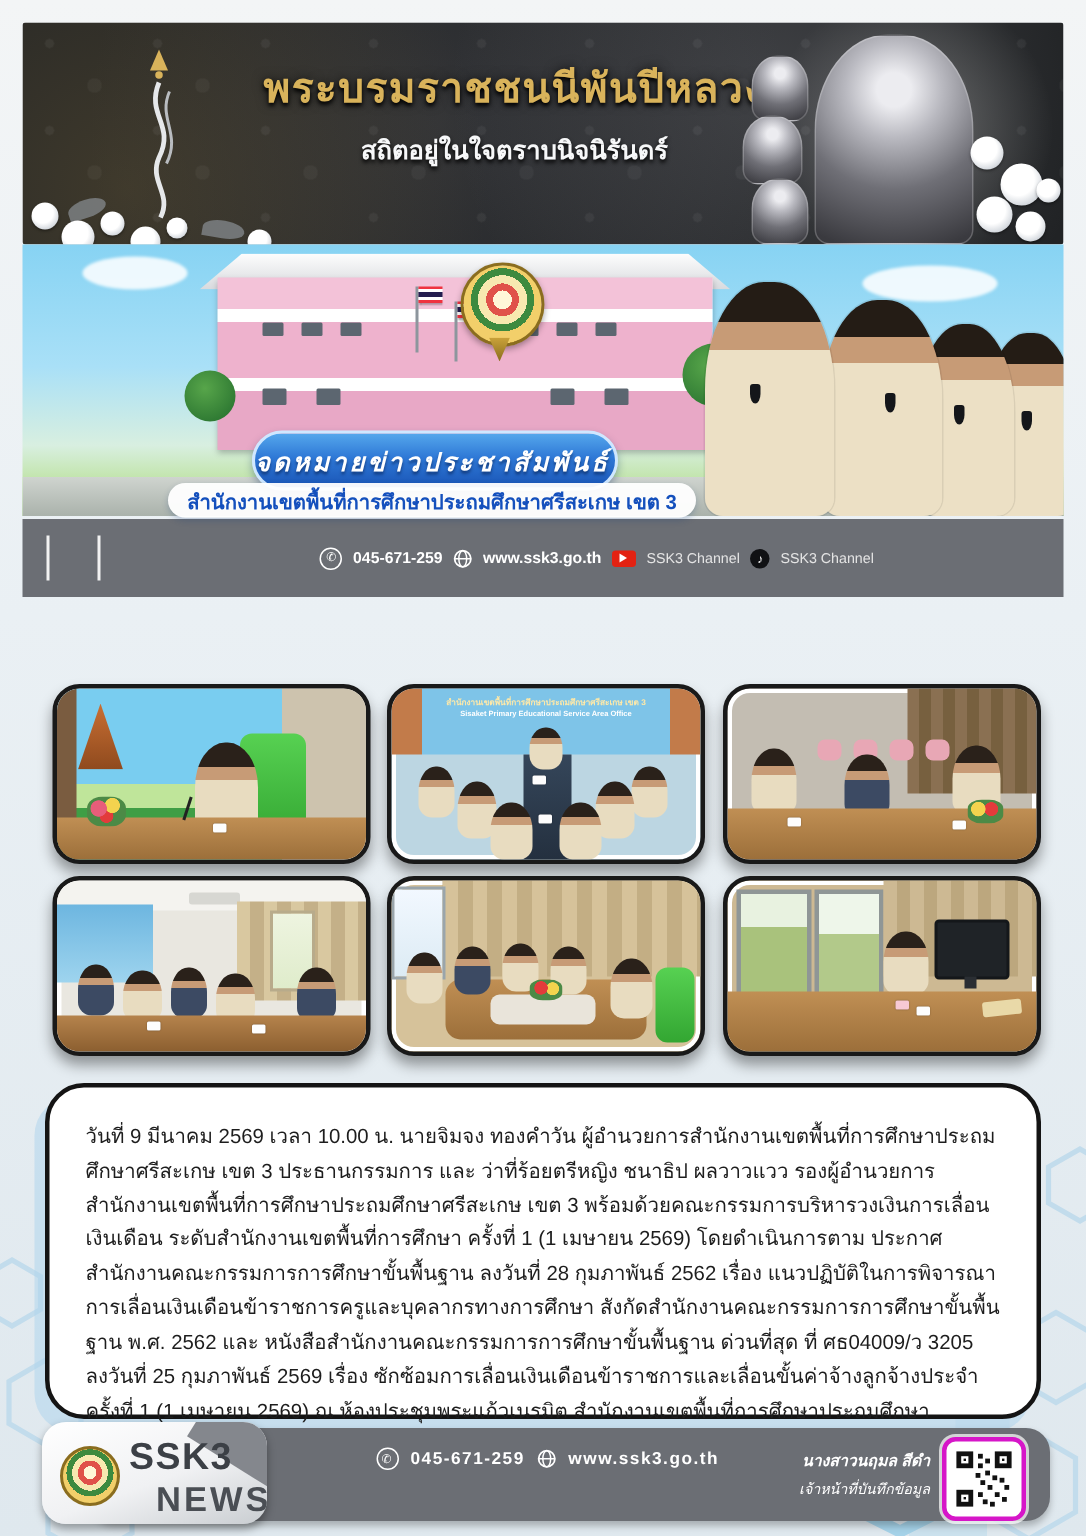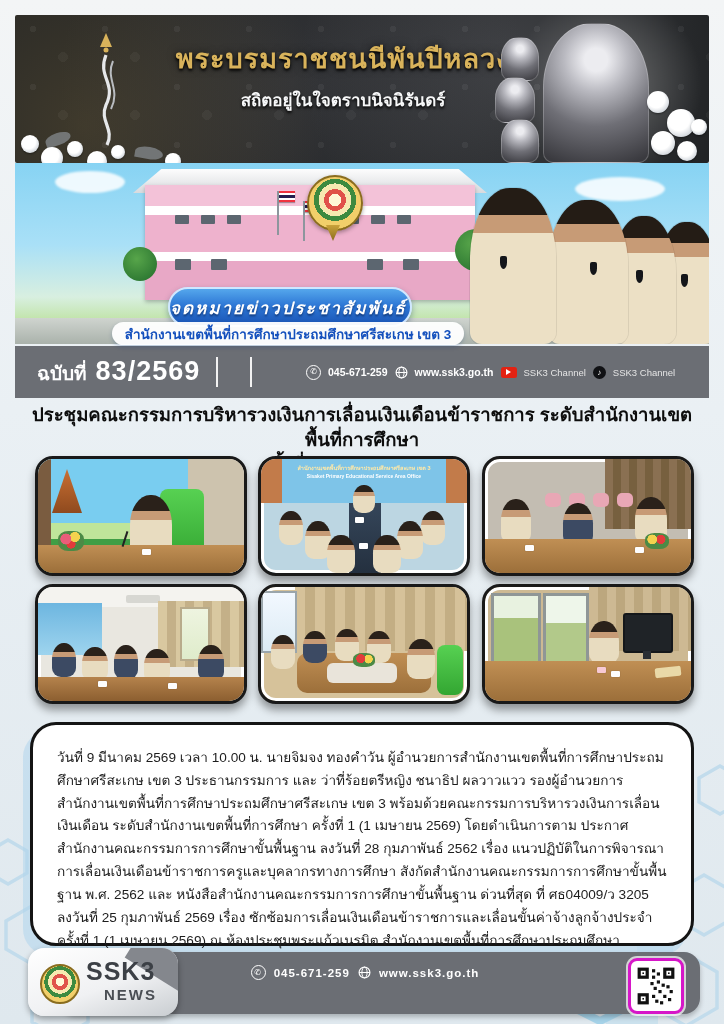--- a/index.html
+++ b/index.html
@@ -118,21 +118,21 @@
   .footerbar{position:absolute;left:60px;top:952px;width:640px;height:62px;background:#6b6e74;border-radius:16px;
     box-shadow:0 3px 5px rgba(0,0,0,.25);}
   .badge{position:absolute;left:28px;top:948px;width:150px;height:68px;border-radius:16px;z-index:3;
     background:linear-gradient(160deg,#ffffff 0%,#f0f1f3 55%,#c9cdd1 100%);
     box-shadow:0 3px 6px rgba(0,0,0,.35);overflow:hidden;}
   .badge .cut{position:absolute;right:-18px;top:-16px;width:64px;height:46px;background:#84878d;transform:rotate(32deg);}
   .badge .obec-mini{position:absolute;left:12px;top:16px;width:36px;height:36px;border-radius:50%;
     border:2px solid #8a6d1f;
     background:radial-gradient(circle at 50% 44%, #fff7d8 0 16%, #e0524a 16% 30%, #f7e9b0 30% 44%, #3d8a3f 44% 58%, #f2cf6a 58% 100%);}
   .badge .t1{position:absolute;left:58px;top:9px;font-size:25px;font-weight:800;color:#3c4046;letter-spacing:1px;}
-  .badge .t2{position:absolute;left:76px;top:38px;font-size:15px;font-weight:800;color:#4a4e54;letter-spacing:2px;}
+  .badge .t2{position:absolute;left:76px;top:38px;font-size:23px;font-weight:800;color:#4a4e54;letter-spacing:2px;}
   .ft-center{position:absolute;left:200px;top:960px;width:330px;text-align:center;color:#fff;z-index:2;}
   .ft-dept{font-size:16.5px;font-weight:800;}
   .ft-contact{display:flex;align-items:center;justify-content:center;gap:8px;margin-top:5px;font-size:11.5px;font-weight:700;letter-spacing:1px;}
   .ft-officer{position:absolute;left:520px;top:965px;width:100px;text-align:right;color:#fff;font-style:italic;z-index:2;}
   .ft-officer .n{font-size:10.5px;font-weight:700;}
   .ft-officer .t{font-size:9.5px;margin-top:3px;}
   .qr{position:absolute;left:628px;top:958px;width:50px;height:50px;background:#fff;border:3px solid #d616c8;
     border-radius:9px;z-index:3;display:flex;align-items:center;justify-content:center;box-shadow:0 0 0 2px rgba(255,255,255,.7);}
 </style>
 </head>
@@ -225,24 +225,20 @@
   </section>
 
   <div class="news-pill">
     <span>จดหมายข่าวประชาสัมพันธ์</span>
   </div>
   <div class="office-pill">
     <span>สำนักงานเขตพื้นที่การศึกษาประถมศึกษาศรีสะเกษ เขต 3</span>
   </div>
 
   <section class="infobar">
-    <div class="issue">
-      <span class="lab">ฉบับที่</span>
-      <span class="num">83/2569</span>
-    </div>
     <div class="vsep"></div>
     <div class="vsep"></div>
     <div class="ib-right">
       <div class="contact-row">
         <span class="circ-ic">✆</span>
         <span>045-671-259</span>
         <svg width="13" height="13" viewBox="0 0 13 13">
           <circle cx="6.5" cy="6.5" r="5.4" fill="none" stroke="#fff" stroke-width="1.2"></circle>
           <ellipse cx="6.5" cy="6.5" rx="2.6" ry="5.4" fill="none" stroke="#fff" stroke-width="1"></ellipse>
           <line x1="1.1" y1="6.5" x2="11.9" y2="6.5" stroke="#fff" stroke-width="1"></line>
@@ -251,24 +247,20 @@
         <span class="yt">
             <span class="yt-tri"></span>
           </span>
         <span class="soc-label">SSK3 Channel</span>
         <span class="tiktok">♪</span>
         <span class="soc-label">SSK3 Channel</span>
       </div>
     </div>
   </section>
 
-  <div class="headline">
-    <div class="h-l1">ประชุมคณะกรรมการบริหารวงเงินการเลื่อนเงินเดือนข้าราชการ ระดับสำนักงานเขตพื้นที่การศึกษา</div>
-    <div class="h-l2">ครั้งที่ 1 (1 เมษายน 2569)</div>
-  </div>
 
   <figure class="photo" style="left:35px;top:456px;margin:0;">
     <div class="abs" style="left:0;top:0;width:150px;height:114px;background:linear-gradient(180deg,#79cdf0 0 56%,#bfe59a 56% 70%,#3f9e45 70% 100%);"></div>
     <div class="abs" style="left:14px;top:10px;width:30px;height:44px;background:linear-gradient(180deg,#c96f33,#8f4a1e);clip-path:polygon(50% 0,100% 100%,0 100%);"></div>
     <div class="abs" style="left:150px;top:0;width:60px;height:114px;background:#cdc3ae;"></div>
     <div class="abs" style="left:0;top:0;width:13px;height:114px;background:#7a5c40;"></div>
     <div class="greenchair" style="left:122px;top:30px;width:44px;height:72px;"></div>
     <div class="person" style="left:92px;top:36px;width:42px;height:62px;"></div>
     <div class="table" style="left:0;top:86px;width:206px;height:28px;"></div>
     <div class="paper" style="left:104px;top:90px;"></div>
@@ -365,20 +357,24 @@
     <div class="ft-contact">
       <span class="circ-ic" style="border-color:#fff;color:#fff;">✆</span>
       <span>045-671-259</span>
       <svg width="13" height="13" viewBox="0 0 13 13">
         <circle cx="6.5" cy="6.5" r="5.4" fill="none" stroke="#fff" stroke-width="1.2"></circle>
         <ellipse cx="6.5" cy="6.5" rx="2.6" ry="5.4" fill="none" stroke="#fff" stroke-width="1"></ellipse>
         <line x1="1.1" y1="6.5" x2="11.9" y2="6.5" stroke="#fff" stroke-width="1"></line>
       </svg>
       <span>www.ssk3.go.th</span>
     </div>
+  </div>
+  <div class="ft-officer">
+    <div class="n">นางสาวนฤมล สีดำ</div>
+    <div class="t">เจ้าหน้าที่บันทึกข้อมูล</div>
   </div>
   <div class="qr">
     <svg width="40" height="40" viewBox="0 0 25 25">
       <g fill="#111">
         <rect x="1" y="1" width="7" height="7"></rect>
           <rect x="17" y="1" width="7" height="7"></rect>
           <rect x="1" y="17" width="7" height="7"></rect>
         <rect x="10" y="2" width="2" height="2"></rect>
           <rect x="13" y="4" width="2" height="2"></rect>
           <rect x="10" y="6" width="2" height="2"></rect>

